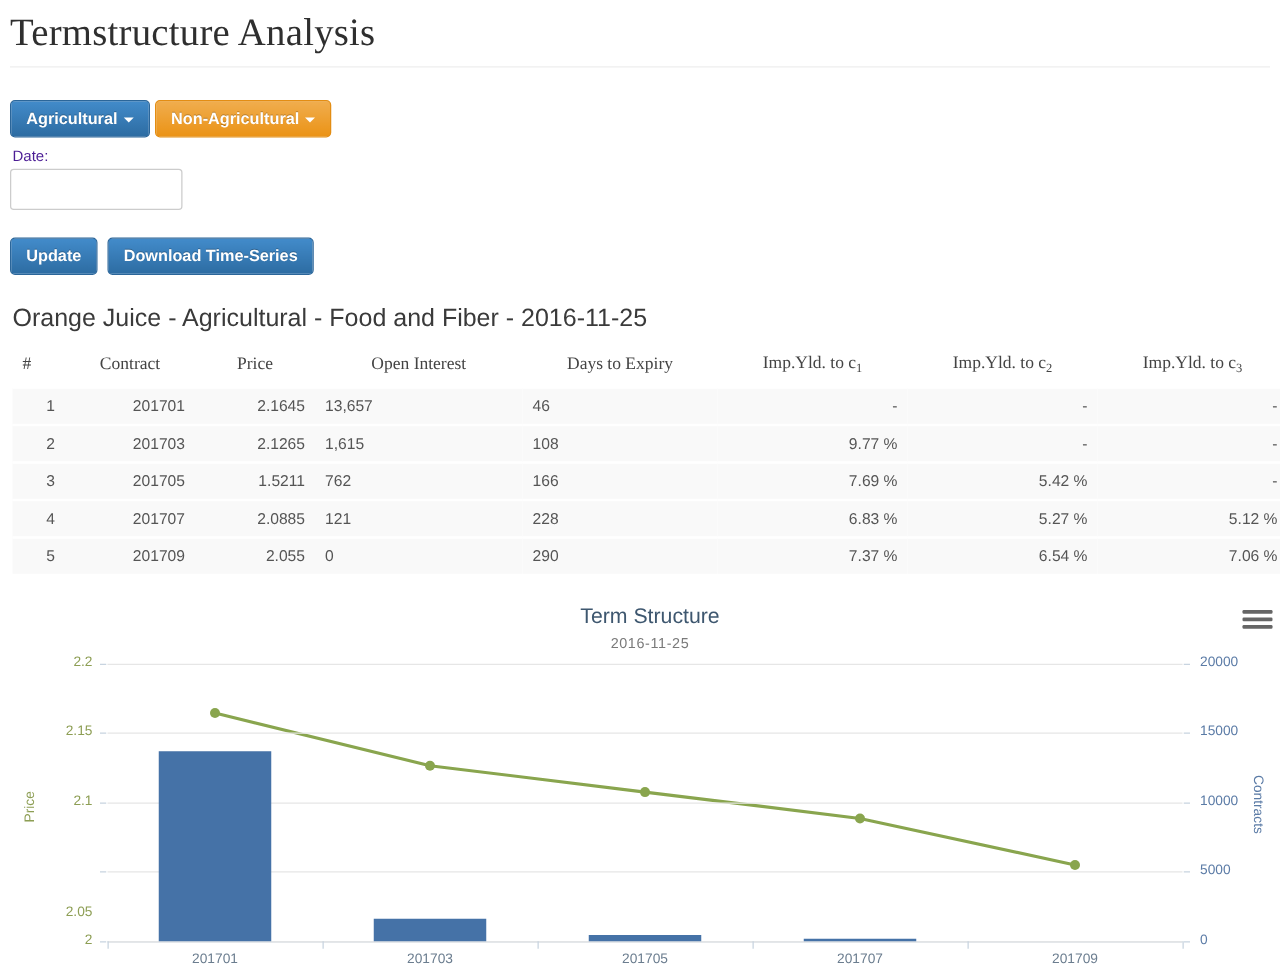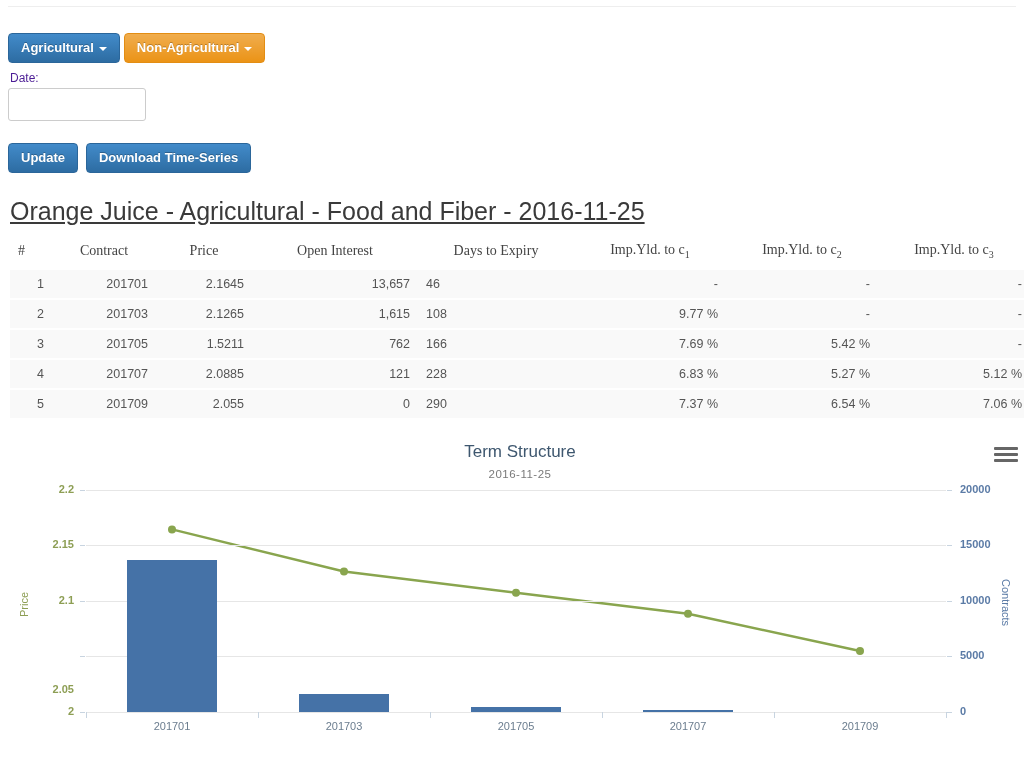--- a/index.html
+++ b/index.html
@@ -87,26 +87,25 @@
     font-size: 13px;
     color: #555555;
     padding: 4px 8px;
     outline: none;
   }
   .action-row { margin-top: 22px; }
   .action-row .btn { margin-right: 4px; }
 
   
   .section-title {
-    font-size: 25px;
+    font-size: 20px;
     font-weight: normal;
     color: #3a3a3a;
     margin: 0;
     padding: 24px 0 10px 2px;
-    text-decoration: underline;
   }
 
   
   table.data-table {
     width: 1008px;
     border-collapse: collapse;
     table-layout: fixed;
     margin-left: 2px;
   }
   table.data-table th {
@@ -122,21 +121,21 @@
     font-size: 12.5px;
     color: #555555;
     padding: 7px 8px;
     background: #f9f9f9;
     border-top: 2px solid #ffffff;
     white-space: nowrap;
   }
   .col-num   { width: 26px;  text-align: right; }
   .col-contract { width: 88px; text-align: right; }
   .col-price { width: 80px;  text-align: right; }
-  .col-oi    { width: 150px; text-align: right; }
+  .col-oi    { width: 150px; text-align: left; }
   .col-dte   { width: 140px; }
   .col-yld   { width: 136px; text-align: right; }
   th.col-num, th.col-contract, th.col-price, th.col-oi, th.col-dte, th.col-yld { text-align: center; }
   th.col-num { text-align: left; padding-left: 10px; }
   sub { font-size: 10px; }
 
   
   .chart-wrap {
     position: relative;
     width: 1024px;
@@ -191,21 +190,20 @@
   .tick-mark {
     position: absolute;
     top: 222px;
     width: 1px; height: 6px;
     background: #c8d4e0;
   }
   .ylab-left, .ylab-right {
     position: absolute;
     font-size: 11px;
     white-space: nowrap;
-    font-weight: bold;
   }
   .ylab-left  { color: #8d9e54; text-align: right; }
   .ylab-right { color: #5b7ba6; text-align: left; }
   .ytick-left, .ytick-right {
     position: absolute;
     width: 5px; height: 1px;
     background: #c8d4e0;
   }
   .axis-title-left, .axis-title-right {
     position: absolute;
@@ -235,20 +233,21 @@
     text-align: center;
     white-space: nowrap;
   }
   svg.line-layer { position: absolute; left: 0; top: 0; overflow: visible; }
 </style>
 </head>
 <body>
 
 <div class="page">
 
+  <h1 class="page-title">Termstructure Analysis</h1>
   <hr class="title-rule">
 
   <div class="btn-row">
     <span class="btn btn-primary"><span>Agricultural</span><span class="caret"></span></span>
     <span class="btn btn-warning"><span>Non-Agricultural</span><span class="caret"></span></span>
   </div>
 
   <label class="date-label">Date:</label>
   <input class="date-input" type="text" value="" placeholder="" style="">
 

